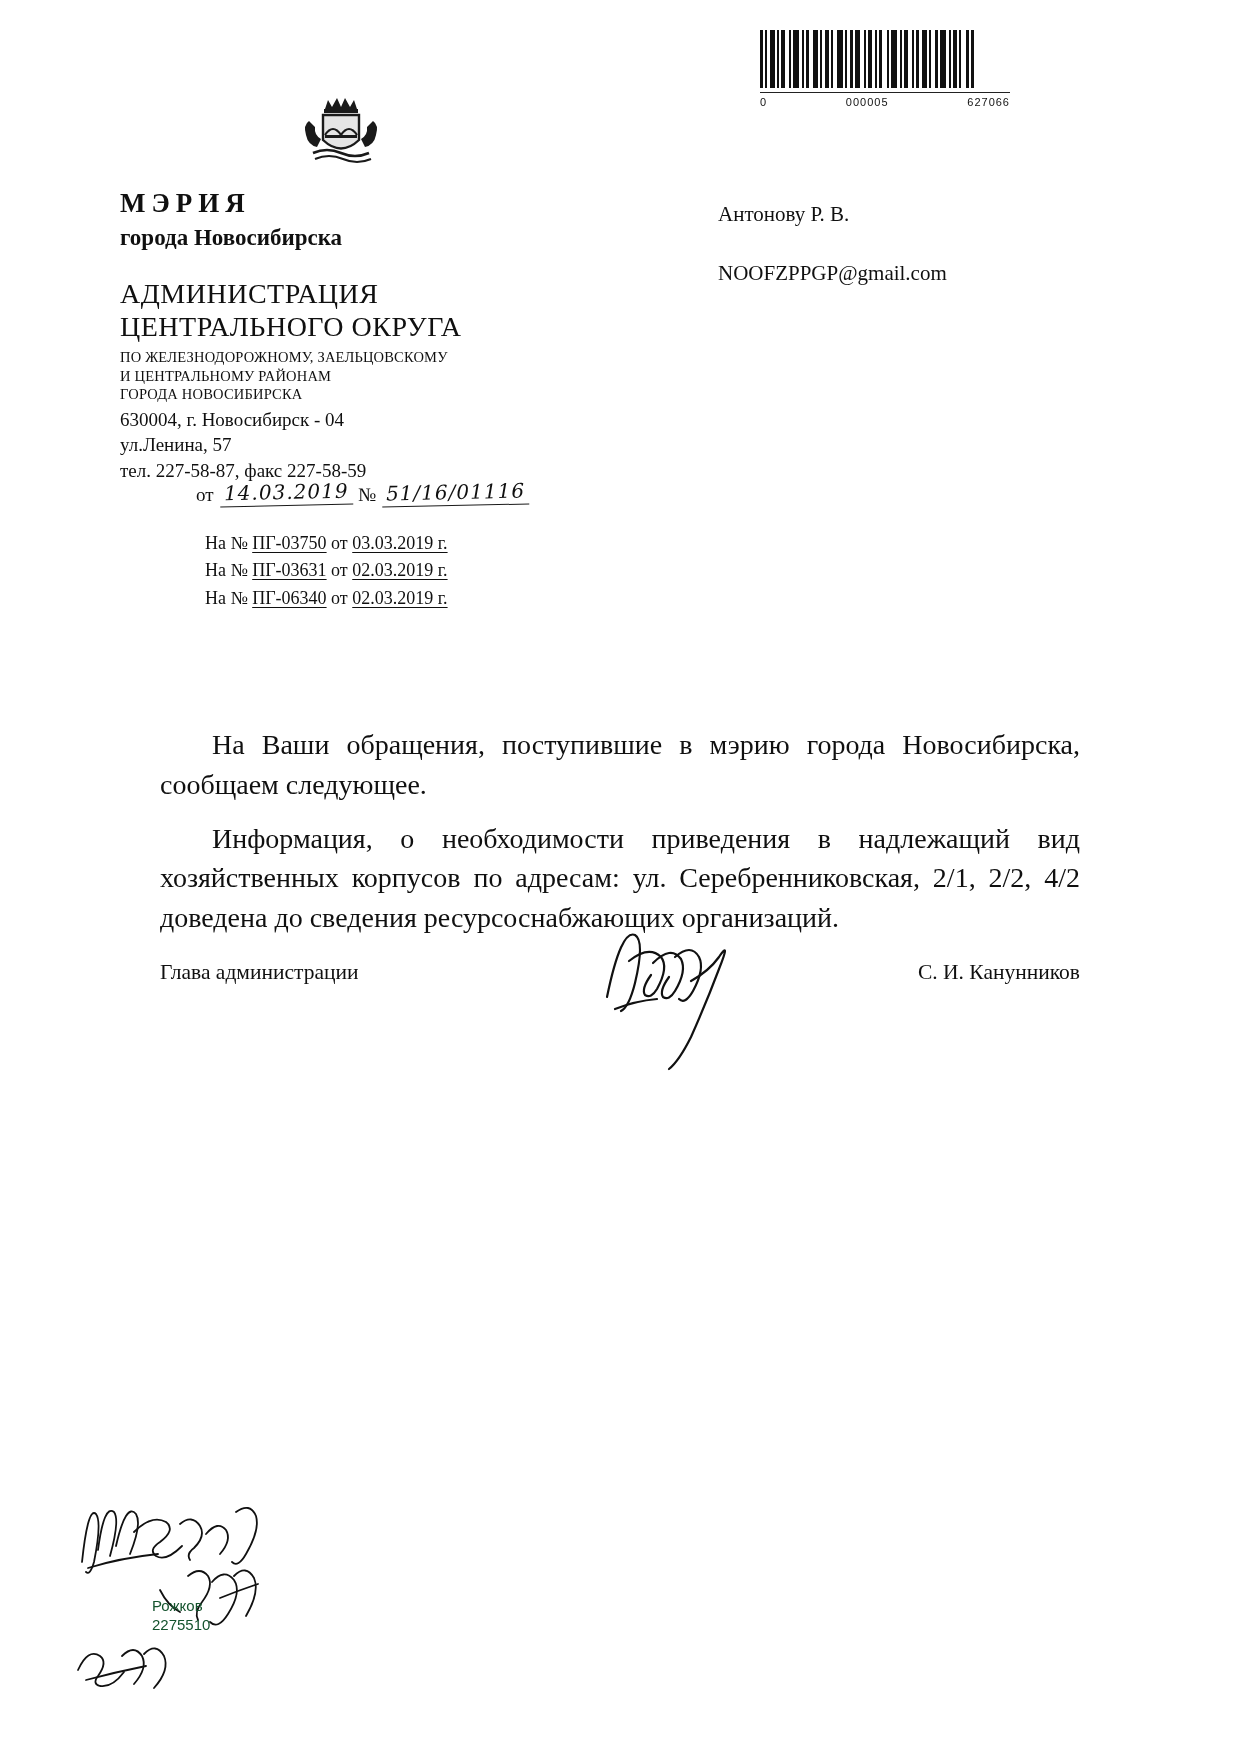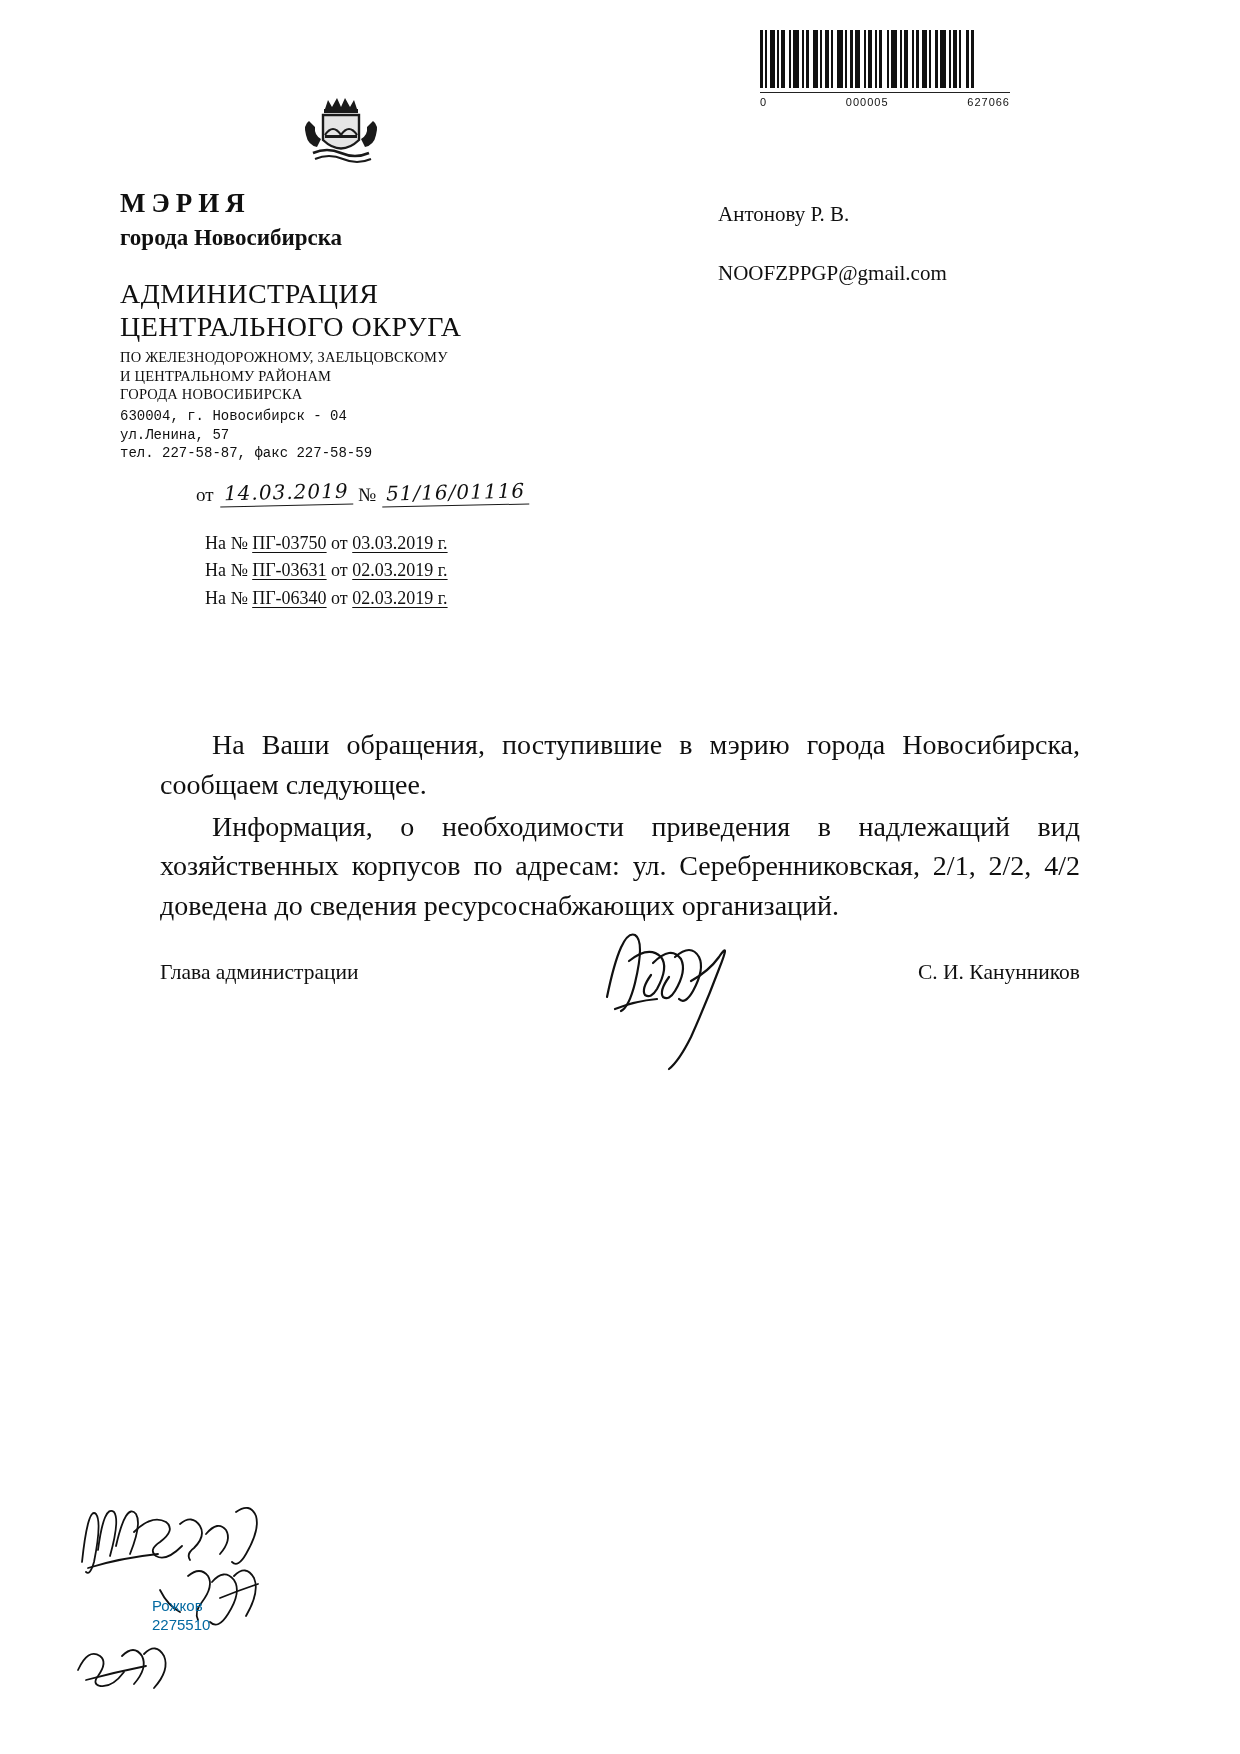--- a/index.html
+++ b/index.html
@@ -77,22 +77,22 @@
     letter-spacing: 0.5px;
   }
   .lh-sub {
     margin-top: 5px;
     font-size: 14.5px;
     line-height: 1.28;
     letter-spacing: 0.2px;
   }
   .lh-addr {
     margin-top: 3px;
-    font-family: Liberation Mono, monospace;
-    font-size: 14px;
+    font-family: Liberation Serif, serif;
+    font-size: 19px;
     line-height: 1.35;
   }
 
   
   .datenum {
     position: absolute;
     left: 196px;
     top: 480px;
     font-size: 19px;
     display: flex;
@@ -138,21 +138,21 @@
   .body-text {
     position: absolute;
     left: 160px;
     top: 725px;
     width: 920px;
     font-size: 28px;
     line-height: 1.42;
     text-align: justify;
   }
   .body-text p { margin: 0; }
-  .body-text p + p { margin-top: 2px; }
+  .body-text p + p { margin-top: 14px; }
   .indent { display: inline-block; width: 52px; }
 
   
   .sig-row {
     position: absolute;
     left: 160px;
     top: 960px;
     width: 920px;
     display: flex;
     justify-content: space-between;
@@ -175,21 +175,21 @@
     width: 340px;
     height: 250px;
   }
   .executor {
     position: absolute;
     left: 152px;
     top: 1597px;
     font-family: "Liberation Sans", sans-serif;
     font-size: 15px;
     line-height: 1.25;
-    color: #0369a1;
+    color: #14532d;
   }
   svg { display: block; overflow: visible; }
 </style>
 </head>
 <body>
 
 <div class="barcode-block">
   <div class="barcode-bars">
     <span style="width:3px"></span>
       <span style="width:2px;background:#fff"></span>

